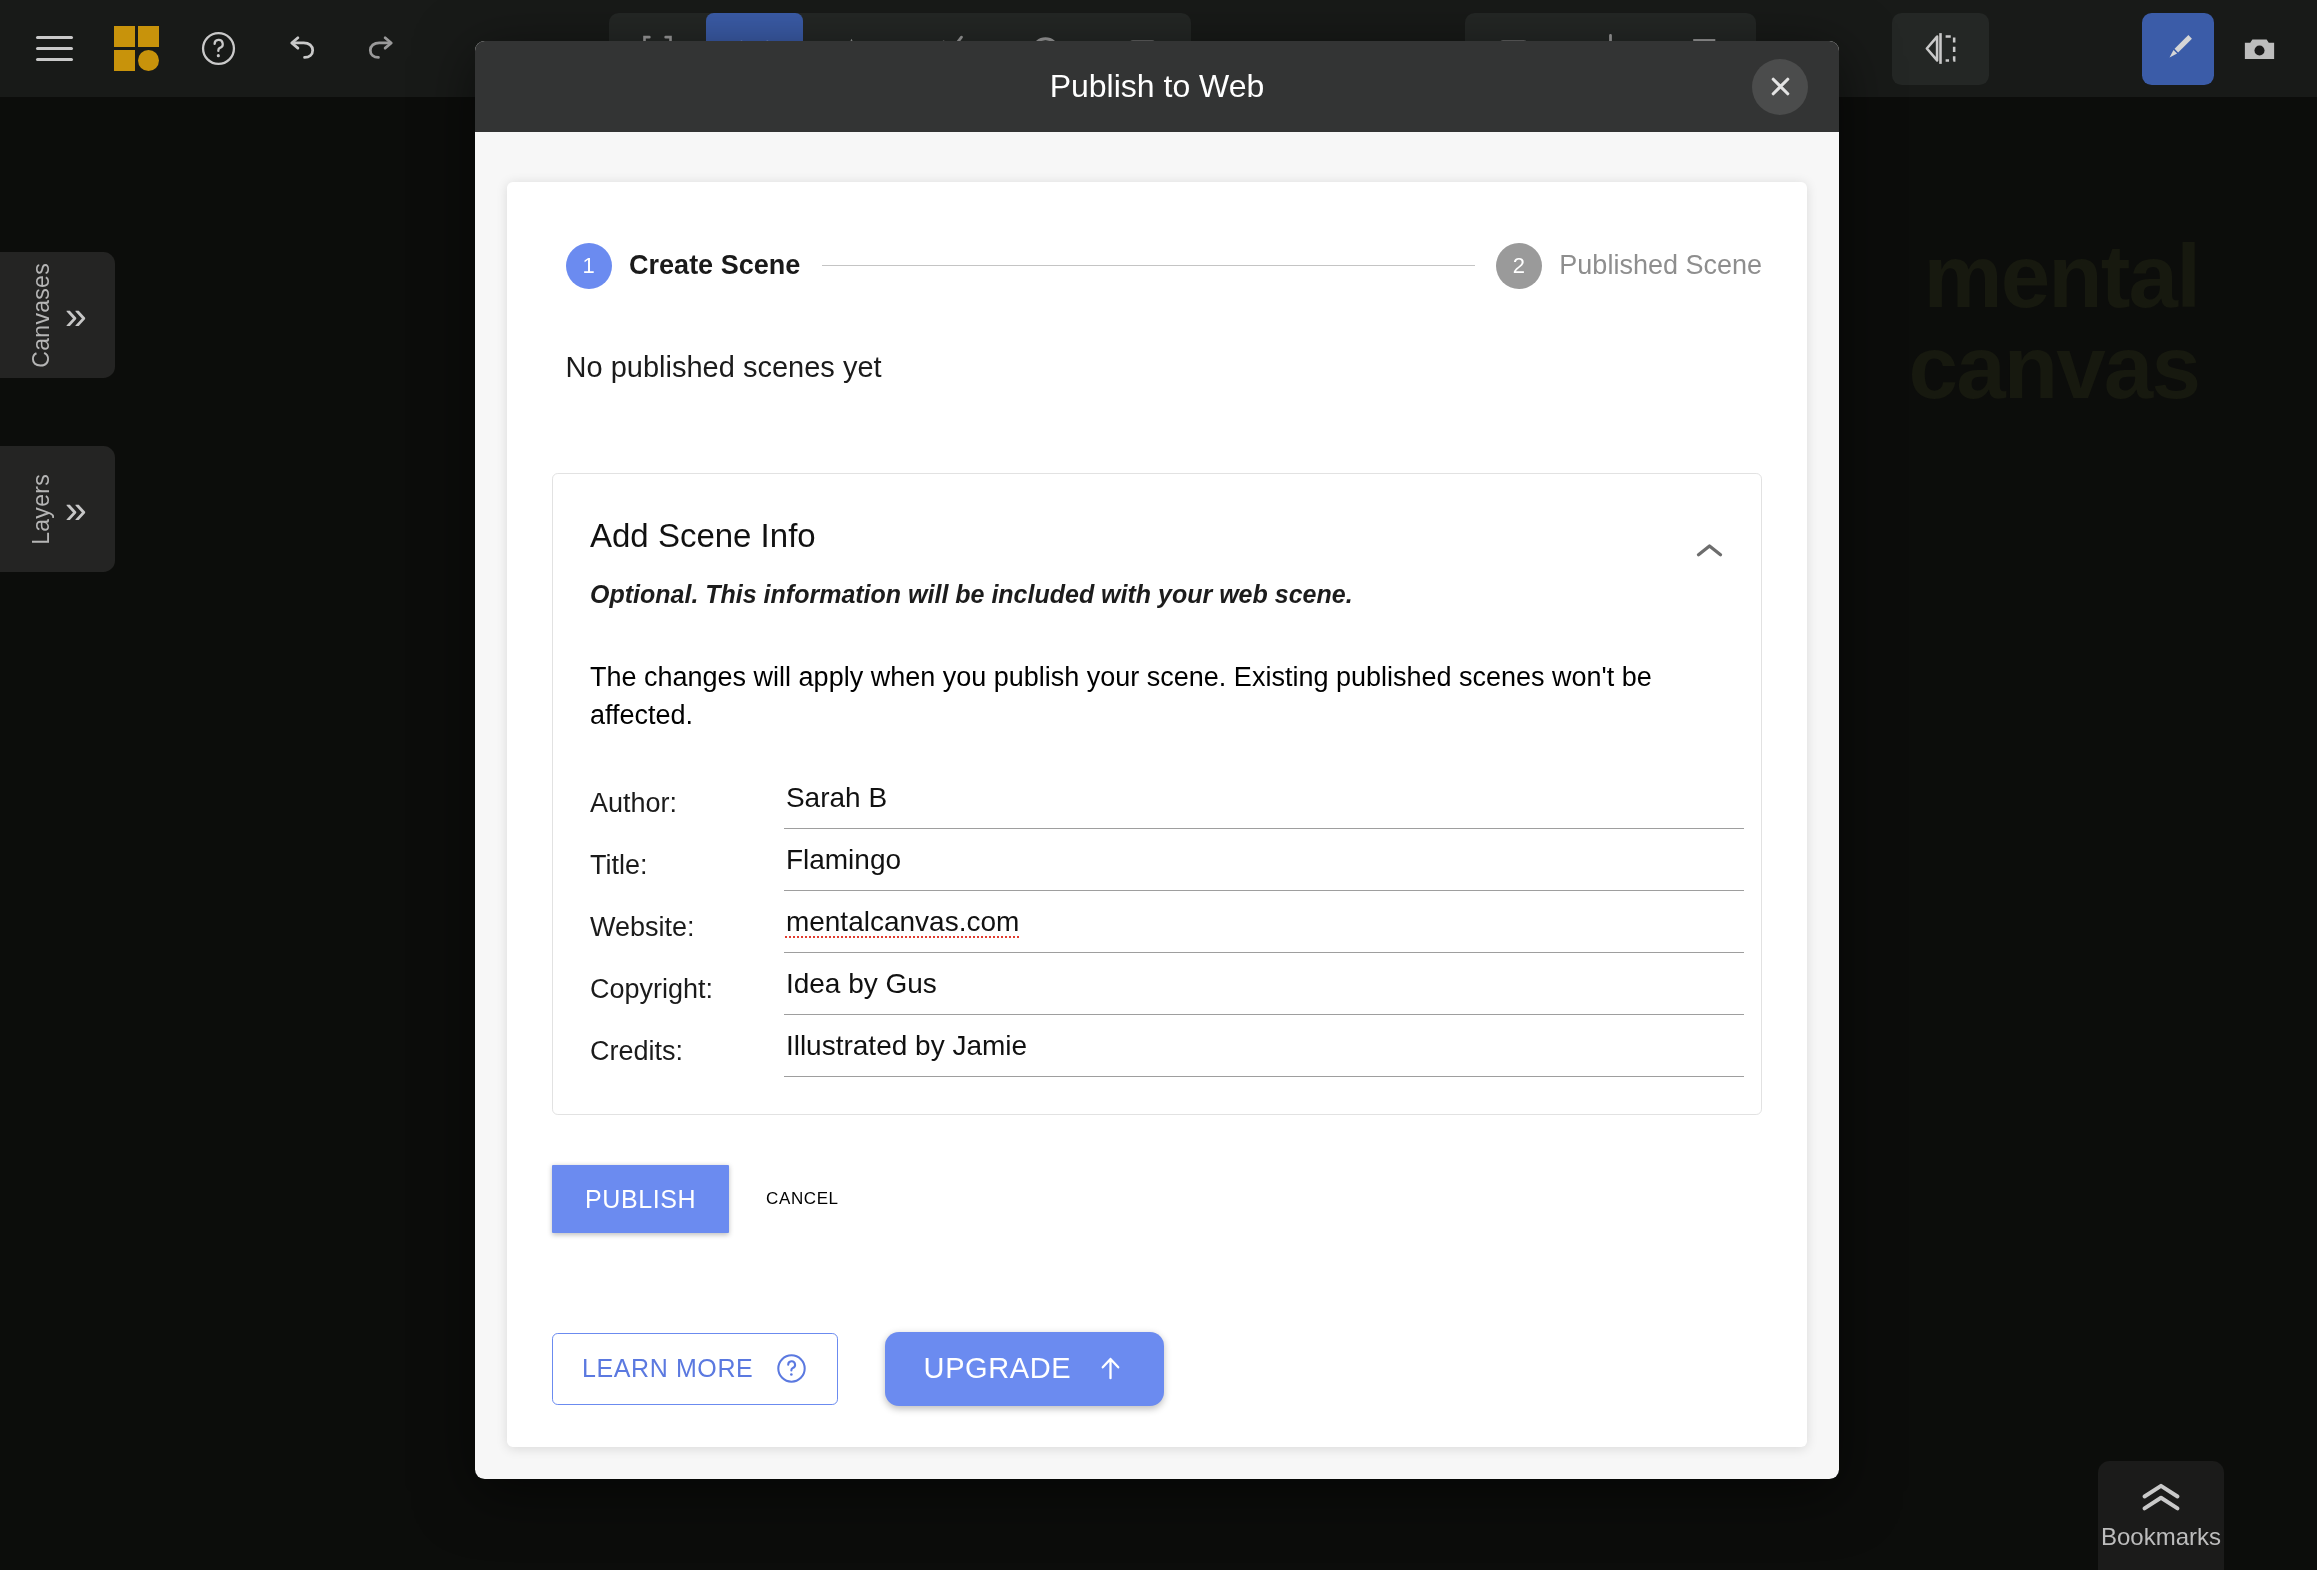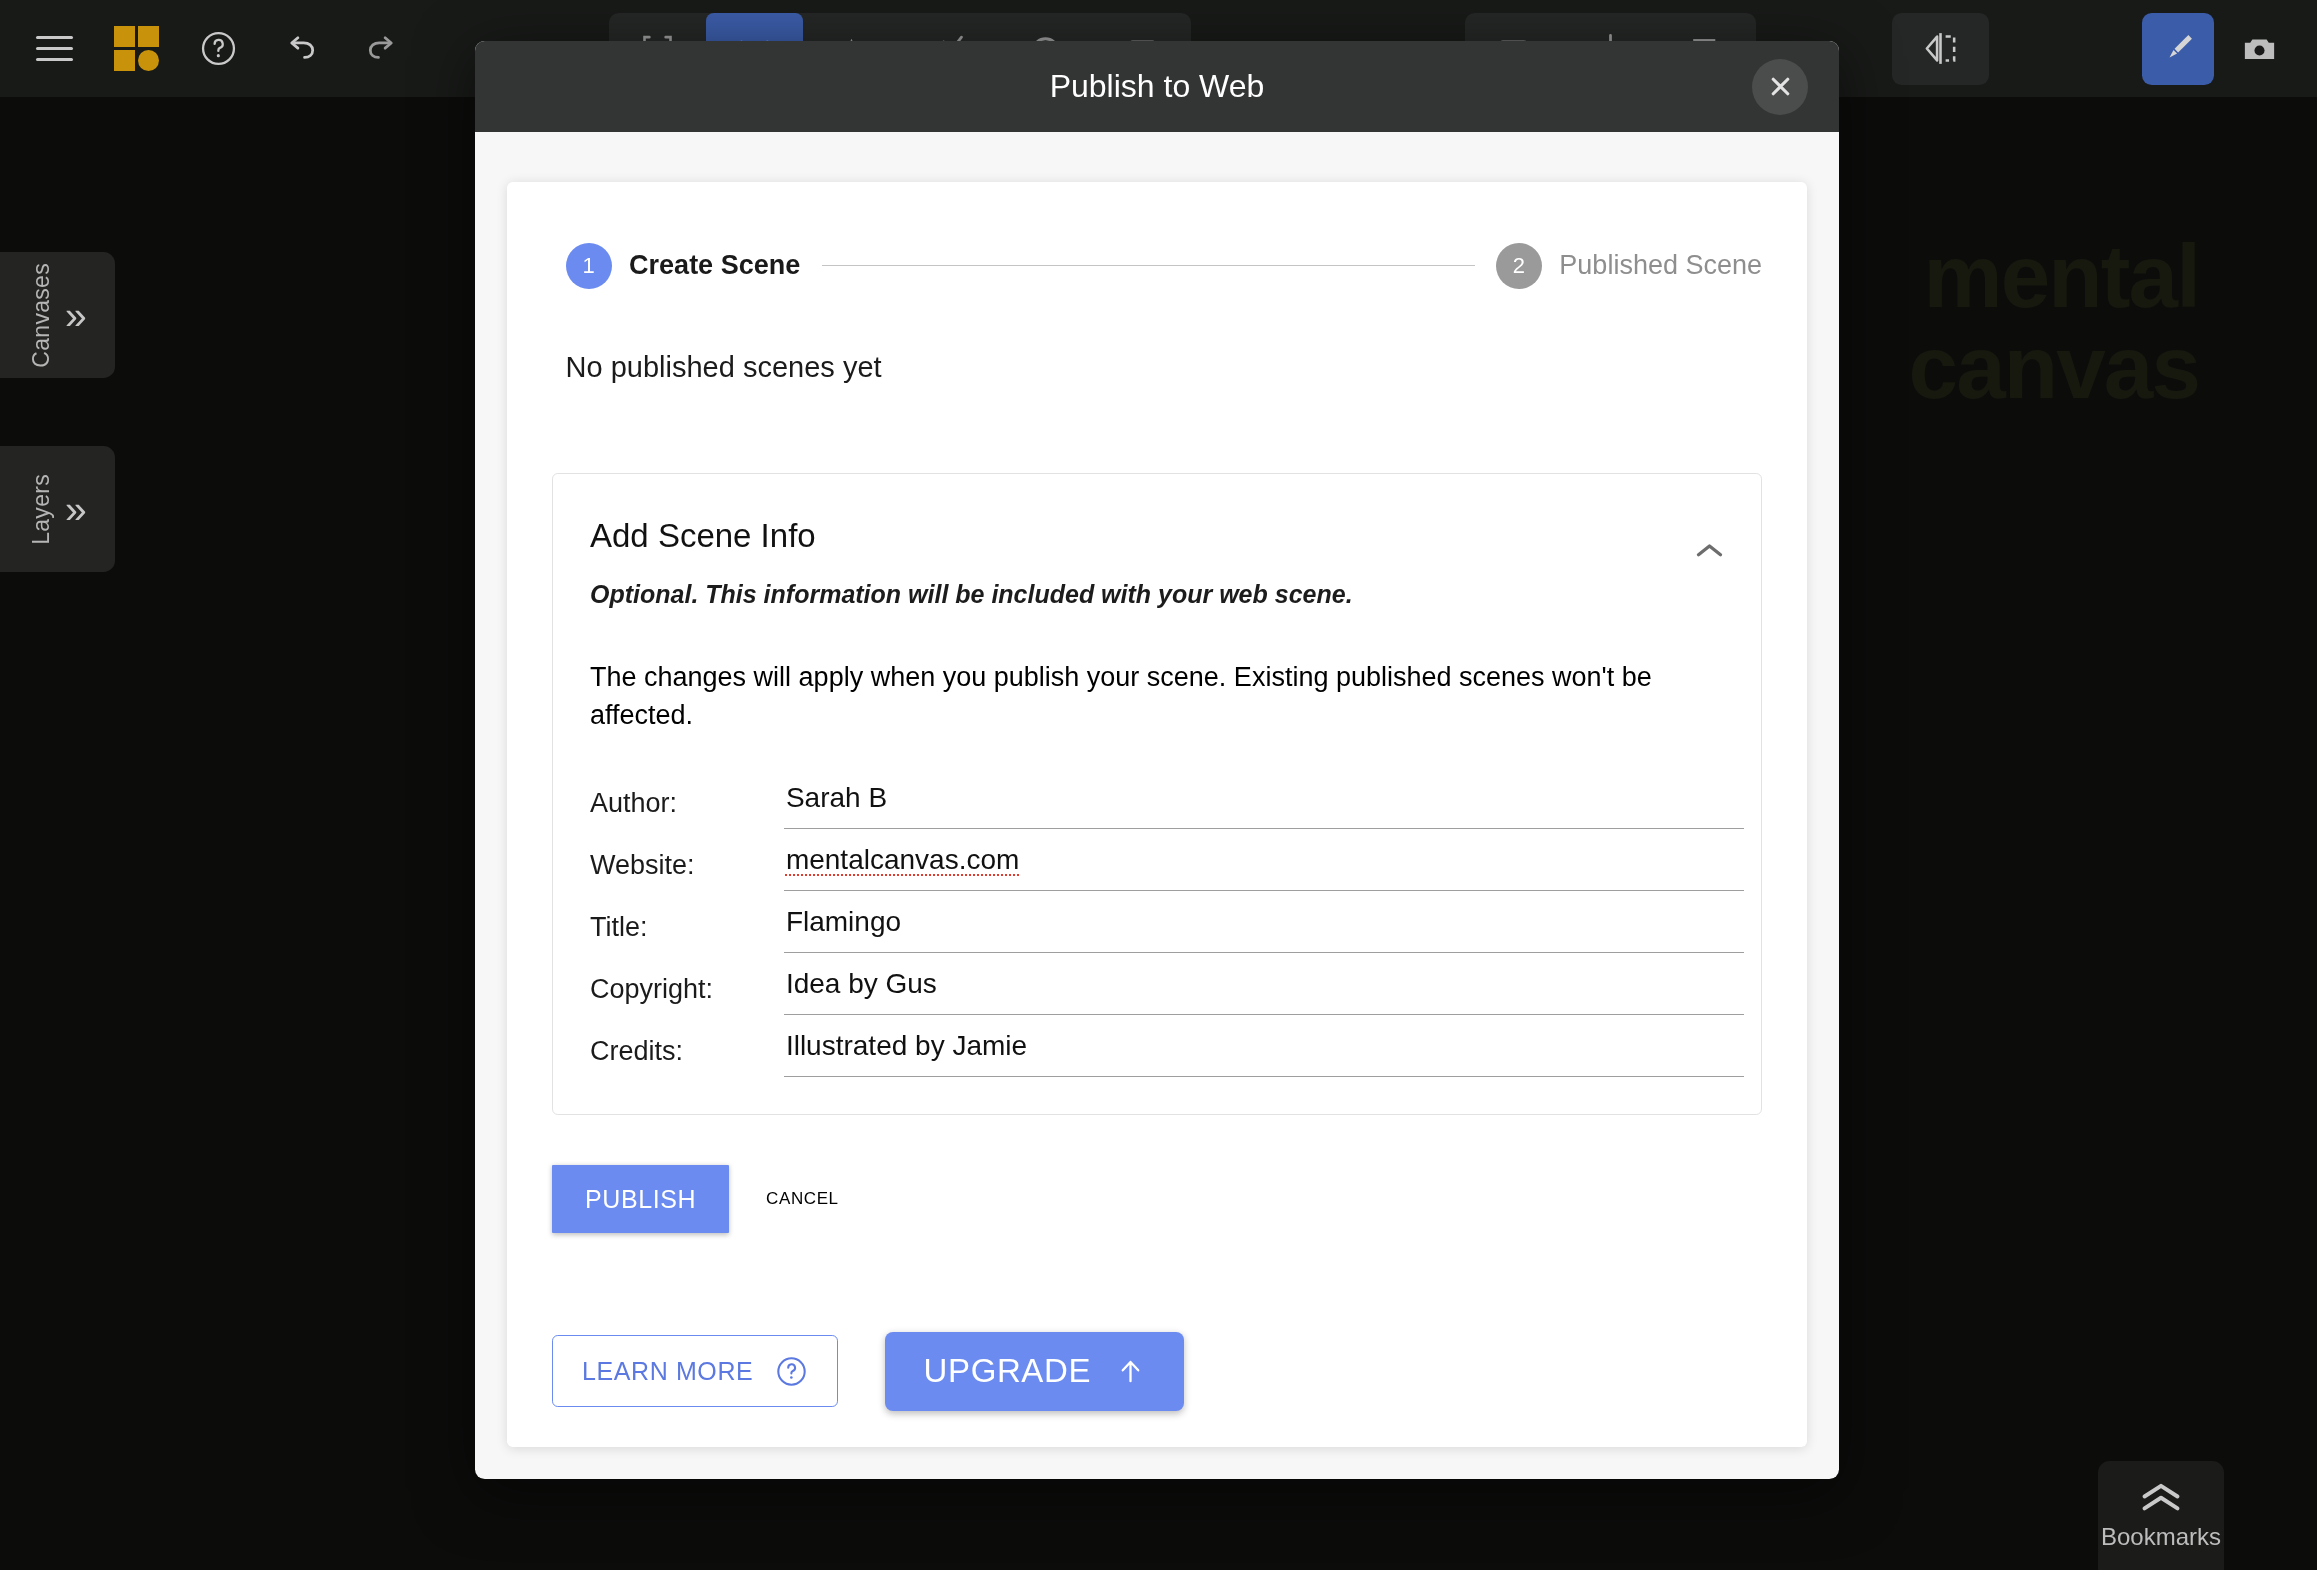--- a/index.html
+++ b/index.html
@@ -205,21 +205,21 @@
   .btn-learn {
     display: flex; align-items: center; gap: 21.3px;
     border: 1.9px solid #6b8bf0; color: #5b79e0;
     background: #fff; border-radius: 5.8px;
     font-size: 25px; letter-spacing: 0.6px;
     padding: 18.4px 29px;
   }
   .btn-upgrade {
     display: flex; align-items: center; gap: 25px;
     background: #6b8bf0; color: #fff; border: none;
-    border-radius: 8px; font-size: 33px; letter-spacing: 0.6px;
+    border-radius: 14px; font-size: 29px; letter-spacing: 0.6px;
     padding: 20.4px 39px;
     box-shadow: 0 2.9px 7.8px rgba(0,0,0,0.25);
   }
 </style>
 </head>
 <body>
 
 <div id="app">
 
   <div class="canvas-bg">
@@ -398,26 +398,26 @@
         </div>
         <div class="scene-sub">Optional. This information will be included with your web scene.</div>
         <div class="scene-desc">The changes will apply when you publish your scene. Existing published scenes won't be affected.</div>
 
         <div class="fields">
           <div class="field-row">
             <div class="field-label">Author:</div>
             <div class="field-value">Sarah B</div>
           </div>
           <div class="field-row">
+            <div class="field-label">Title:</div>
+            <div class="field-value">Flamingo</div>
+          </div>
+          <div class="field-row">
             <div class="field-label">Website:</div>
             <div class="field-value"><span class="spell">mentalcanvas.com</span></div>
-          </div>
-          <div class="field-row">
-            <div class="field-label">Title:</div>
-            <div class="field-value">Flamingo</div>
           </div>
           <div class="field-row">
             <div class="field-label">Copyright:</div>
             <div class="field-value">Idea by Gus</div>
           </div>
           <div class="field-row">
             <div class="field-label">Credits:</div>
             <div class="field-value">Illustrated by Jamie</div>
           </div>
         </div>

